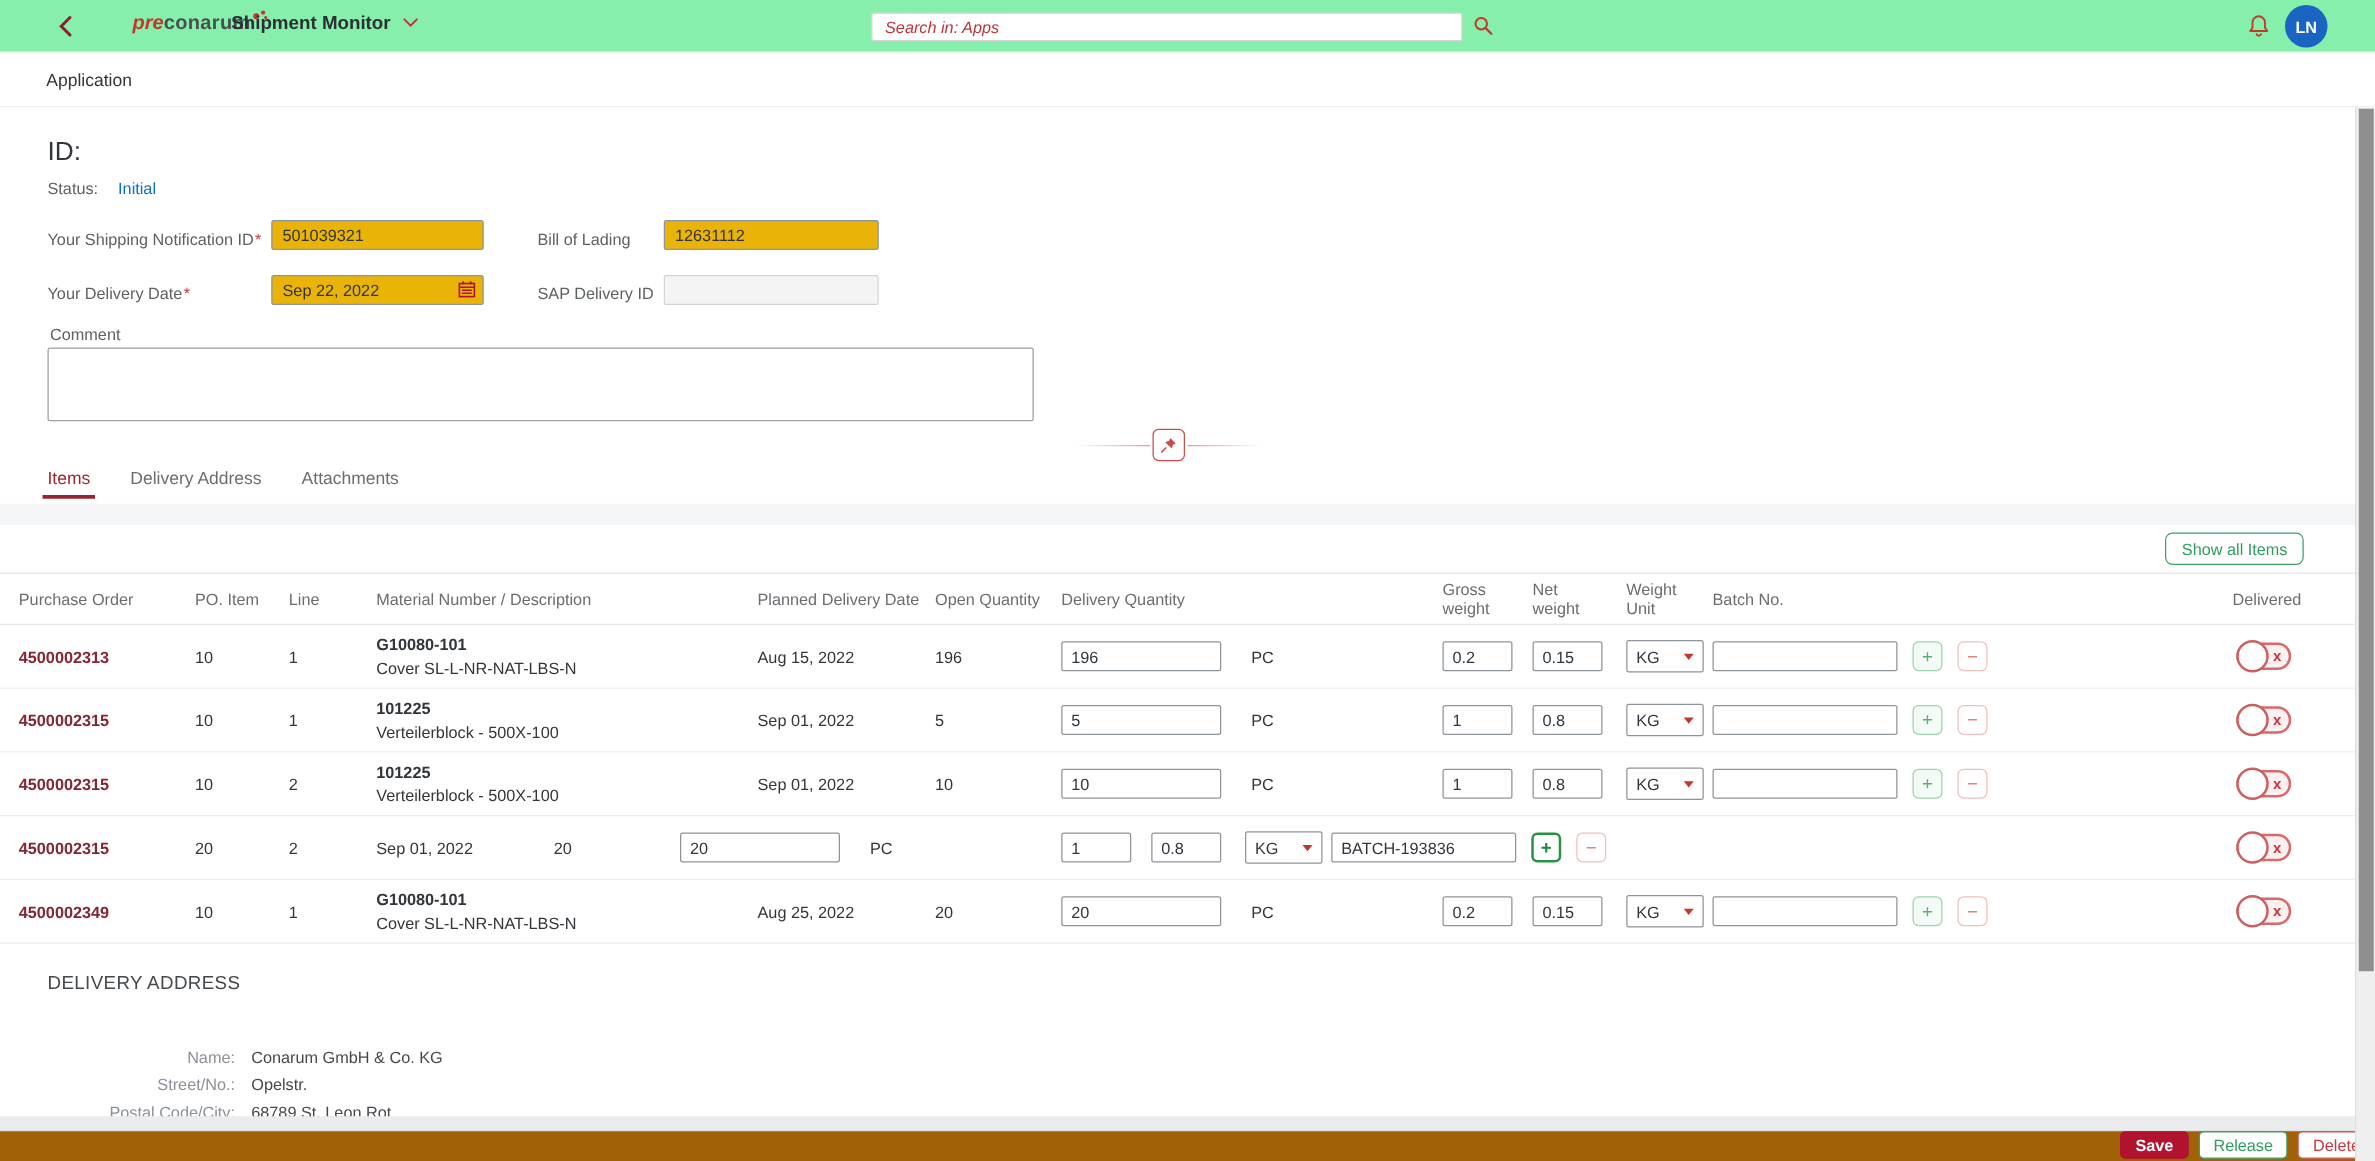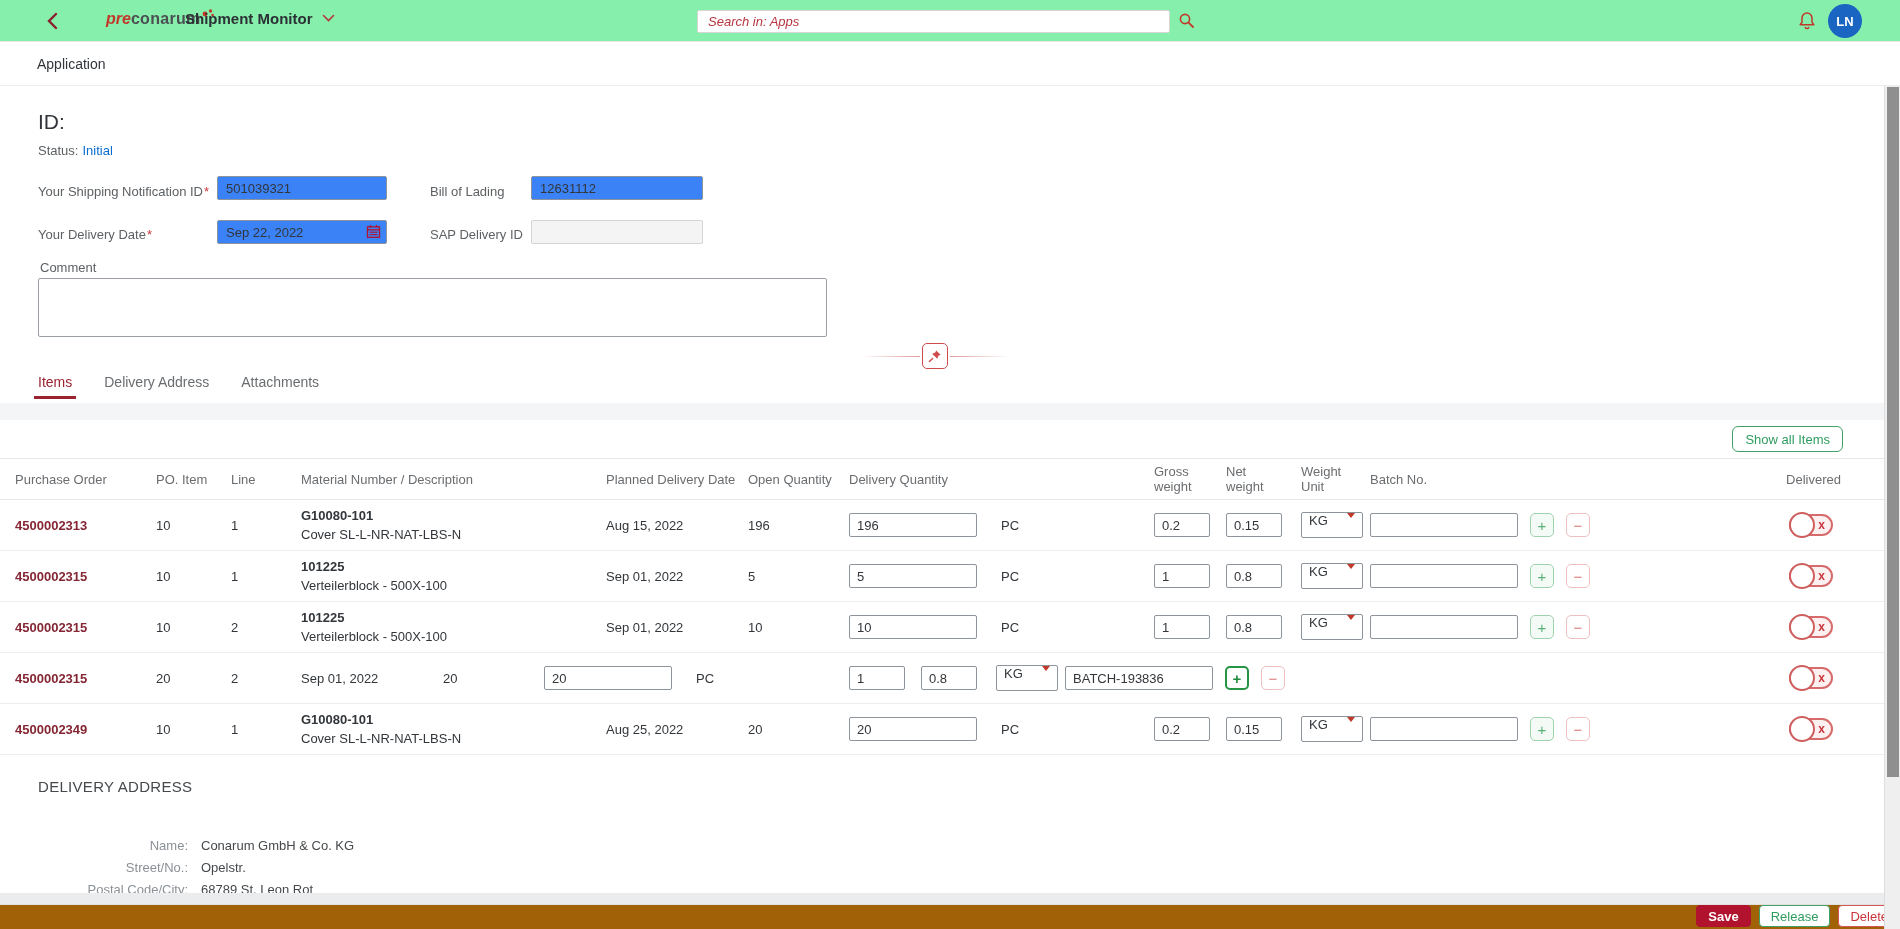--- a/index.html
+++ b/index.html
@@ -29,26 +29,26 @@
 
   
   .app-bar { position:absolute; top:42px; left:0; width:1900px; height:44px; background:#fff;
              border-bottom:1px solid #ededed; display:flex; align-items:center;
              padding-left:37px; font-size:14px; color:#32363a; }
 
   
   .content { position:absolute; top:86px; left:0; width:1884px; height:843px; background:#fff; }
   .page-id { position:absolute; left:38px; top:24px; font-size:21px; color:#32363a; }
   .status-row { position:absolute; left:38px; top:57px; font-size:13px; color:#5d6164; }
-  .status-val { color:#0a6ed1; margin-left:4px; }
+  .status-val { color:#0a6ed1; margin-left:16px; }
 
   .flabel { position:absolute; font-size:13px; color:#5d6164; }
   .req { color:#c8363c; margin-left:1px; }
   .finput { position:absolute; height:24px; border:1px solid #8e949b; border-radius:2px;
-            font-size:13px; padding:0 8px; color:#32363a; background:#3b82f6;
+            font-size:13px; padding:0 8px; color:#32363a; background:#eab308;
             font-family:"Liberation Sans", sans-serif; }
   .finput:disabled { background:#f4f4f4; border-color:#d4d4d4; }
   .date-wrap { position:absolute; left:217px; top:134px; width:170px; height:24px; }
   .date-wrap .finput { position:static; width:100%; height:100%; padding-right:26px; }
   .cal-ico { position:absolute; right:6px; top:4px; cursor:pointer; }
   .comment-area { position:absolute; left:38px; top:192px; width:789px; height:59px;
                   border:1px solid #9aa0a6; border-radius:2px; resize:none; font-size:13px;
                   padding:6px 8px; font-family:"Liberation Sans", sans-serif; }
 
   
@@ -90,21 +90,21 @@
   .wrapcell span{ display:inline-block; max-width:48px; line-height:15px; }
   .po-link { color:#842633; font-weight:bold; text-decoration:none; cursor:pointer; }
   .matno { font-weight:bold; line-height:19px; }
   .matdesc { line-height:19px; }
   .cell-inp { height:24px; border:1px solid #8e949b; border-radius:2px; font-size:13px;
               padding:0 7px; color:#32363a; font-family:"Liberation Sans", sans-serif; }
   .dq-inp { width:128px; }
   .unit { margin-left:24px; }
   .w-inp { width:56px; }
   .select-box { width:62px; height:26px; border:1px solid #8e949b; border-radius:2px;
-                display:flex; align-items:flex-start; padding:0 7px; cursor:pointer; background:#fff; }
+                display:flex; align-items:center; padding:0 7px; cursor:pointer; background:#fff; }
   .chev { width:0; height:0; border-left:4px solid transparent; border-right:4px solid transparent;
           border-top:5px solid #c0392b; margin-left:auto; }
   .batch-inp { width:148px; }
   .sq-btn { width:24px; height:24px; border-radius:5px; background:#fff; font-size:15px;
             line-height:1; cursor:pointer; font-family:"Liberation Sans", sans-serif; }
   .add { border:1.5px solid #9fd3ae; color:#58b174; background:#f4fbf6; }
   .add.active { border:2px solid #259445; color:#1f8a3b; background:#fff; font-weight:bold; }
   .rem { border:1.5px solid #efc0c0; color:#d97878; margin-left:12px; }
   .toggle { position:relative; width:44px; height:22px; border:2px solid #d76b6b;
             border-radius:12px; background:#fdf0f0; cursor:pointer; }

